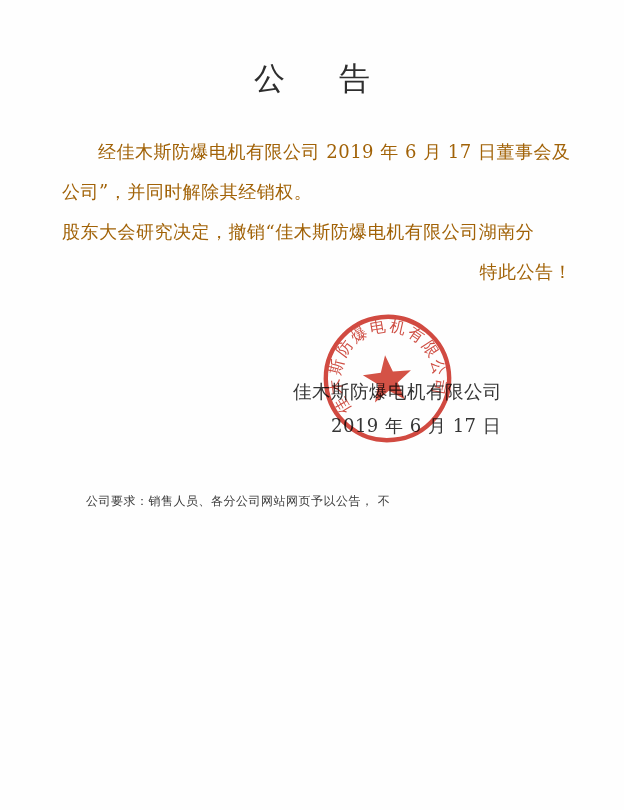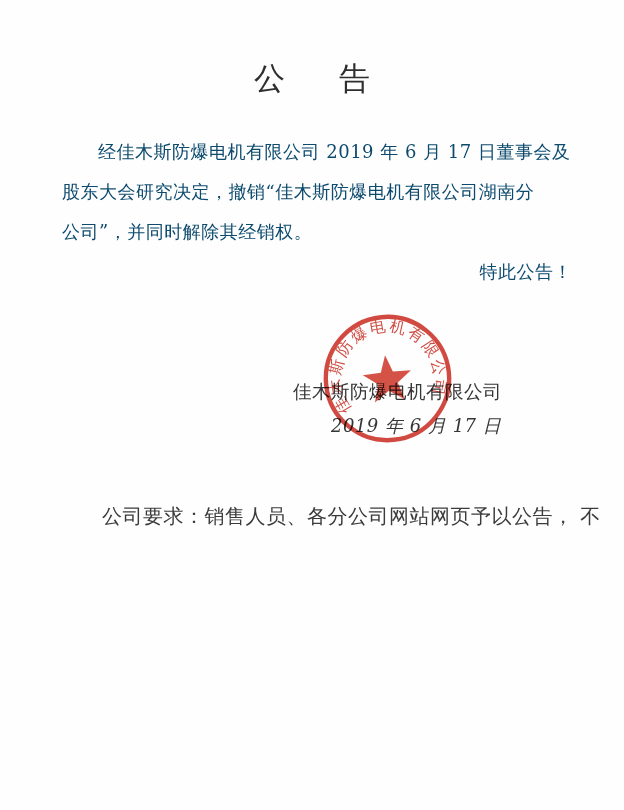--- a/index.html
+++ b/index.html
@@ -32,21 +32,21 @@
   }
   
   .body-block {
     position: absolute;
     top: 132px;
     left: 62px;
     width: 510px;
     font-size: 18px;
     line-height: 40px;
     letter-spacing: 0.5px;
-    color: #0c4a6e;
+    color: #a16207;
   }
   .body-line { white-space: nowrap; }
   .indent-2em { text-indent: 2em; }
   .closing-line {
     margin-top: 0;
     text-indent: 2em;
     white-space: nowrap;
     text-align: right;
   }
   
@@ -62,60 +62,59 @@
   }
   .signature-date {
     position: absolute;
     top: 414px;
     left: 331px;
     font-size: 18px;
     letter-spacing: 0.5px;
     color: #353535;
     white-space: nowrap;
     z-index: 2;
-    font-style: italic;
   }
   
   .seal {
     position: absolute;
     top: 309px;
     left: 319px;
     width: 137px;
     height: 139px;
     z-index: 3;
     mix-blend-mode: multiply;
     opacity: 0.88;
     transform: rotate(-6deg);
   }
   
   .note-block {
     position: absolute;
-    top: 496px;
+    top: 481px;
     left: 62px;
     width: 520px;
-    font-size: 20px;
+    font-size: 12px;
     line-height: 40px;
     letter-spacing: 0.5px;
     color: #3b3b3b;
   }
 </style>
 </head>
 <body>
 
 <div class="page">
 
   <div class="doc-title">
     <span>公</span>
     <span>告</span>
   </div>
 
   <div class="body-block">
     <div class="body-line indent-2em">经佳木斯防爆电机有限公司 2019 年 6 月 17 日董事会及</div>
+    <div class="body-line">公司”，并同时解除其经销权。</div>
     <div class="body-line">股东大会研究决定，撤销“佳木斯防爆电机有限公司湖南分</div>
-    <div class="body-line">公司”，并同时解除其经销权。</div>
     <div class="closing-line">特此公告！</div>
   </div>
 
   <svg class="seal" viewBox="0 0 140 140" xmlns="http://www.w3.org/2000/svg">
     <defs>
       <path id="sealArc" d="M 30.7 97.5 A 48 48 0 1 1 109.3 97.5" fill="none"></path>
     </defs>
     <circle cx="70" cy="70" r="63" fill="none" stroke-width="4.5" stroke="#cc3126"></circle>
     <polygon points="70,46 76.2,63.5 94.7,64 80,75.2 85.3,93 70,82.5 54.7,93 60,75.2 45.3,64 63.8,63.5" fill="#cf3a2c"></polygon>
     <text font-size="16" letter-spacing="2.5" font-family="DejaVu Serif, Liberation Serif, serif" fill="#c93529">

